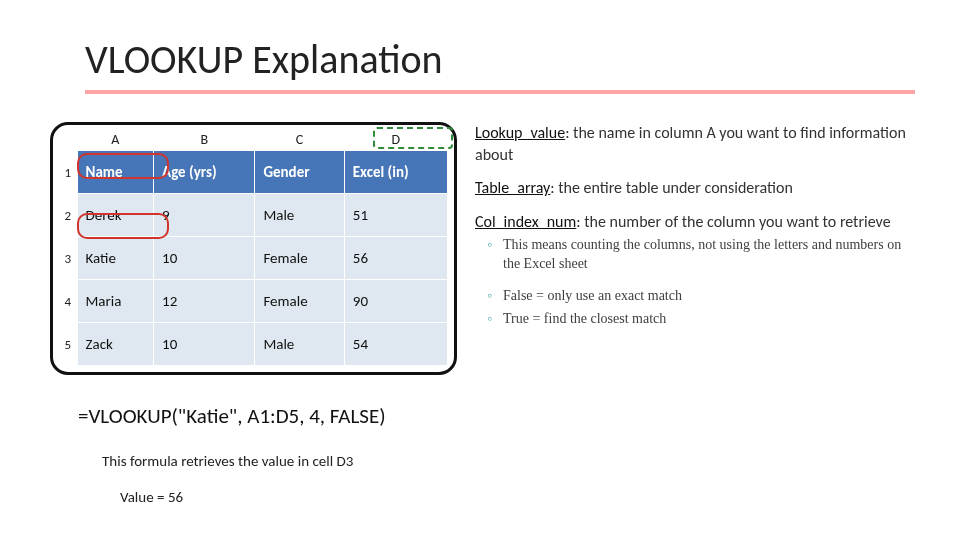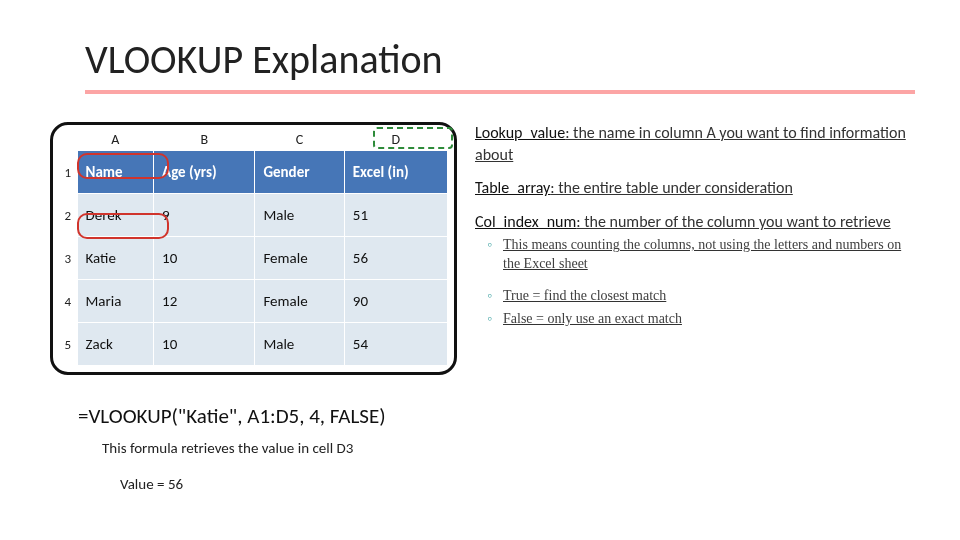--- a/index.html
+++ b/index.html
@@ -24,21 +24,20 @@
   .left {
     width: 430px;
     padding-right: 18px;
     padding-left: 5px;
   }
   .right {
     flex: 1;
     font-size: 16px;
     color: #333;
     line-height: 1.35;
-    text-decoration: underline;
   }
   .table-wrap {
     position: relative;
     border: 3px solid #111;
     border-radius: 18px;
     padding: 4px 6px 6px 6px;
   }
   table { border-collapse: collapse; width: 100%; }
   th.colhdr {
     font-weight: 400;
@@ -88,21 +87,21 @@
 
   .formula {
     font-size: 21px;
     color: #111;
     margin-top: 28px;
     margin-left: 28px;
   }
   .caption {
     font-size: 15px;
     color: #222;
-    margin-top: 10px;
+    margin-top: 23px;
     margin-left: 52px;
   }
   .valres {
     font-size: 15px;
     color: #222;
     margin-top: 18px;
     text-align: left;
     margin-left: 70px;
   }
 
@@ -193,17 +192,17 @@
       <span class="term">Lookup_value</span><span>: the name in column A you want to find information about</span>
     </p>
     <p class="def">
       <span class="term">Table_array</span><span>: the entire table under consideration</span>
     </p>
     <div class="def">
       <p><span class="term">Col_index_num</span><span>: the number of the column you want to retrieve</span></p>
       <p class="sub">This means counting the columns, not using the letters and numbers on the Excel sheet</p>
     </div>
     <div class="def">
+      <p class="sub">False = only use an exact match</p>
       <p class="sub">True = find the closest match</p>
-      <p class="sub">False = only use an exact match</p>
     </div>
   </div>
 </div>
 
 </body></html>

